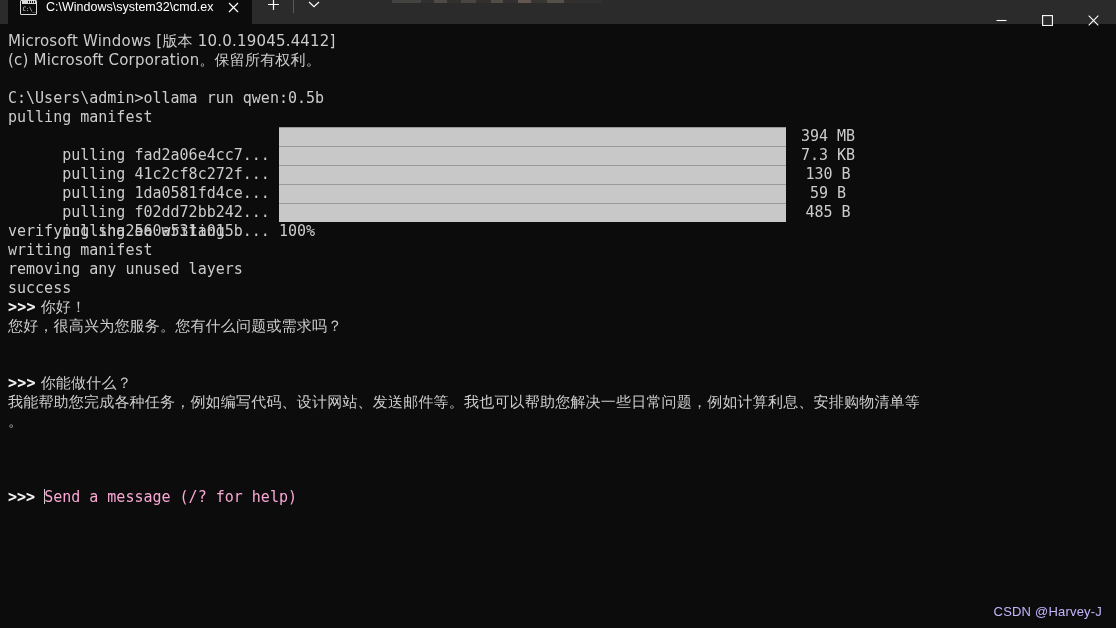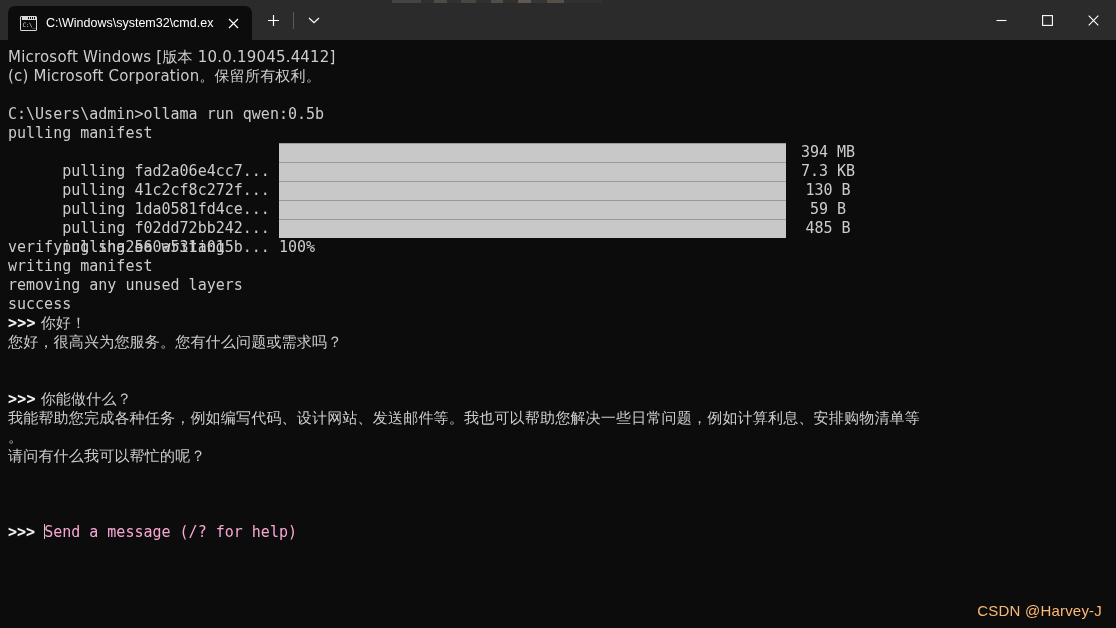--- a/index.html
+++ b/index.html
@@ -37,21 +37,21 @@
         #5a534c 47% 53%, #343230 53% 60%, #6b6058 60% 66%,
         #3a3836 66% 74%, #5e564e 74% 82%, #343230 82% 100%);
     opacity: .85;
     z-index: 5;
     pointer-events: none;
   }
 
   
   #titlebar {
     position: relative;
-    height: 40px;
+    height: 24px;
     background: #2b2b2b;
     display: flex;
     align-items: flex-end;
     flex: 0 0 auto;
     z-index: 4;
   }
   #tabs {
     display: flex;
     align-items: flex-end;
     height: 40px;
@@ -238,22 +238,22 @@
     background: #cccccc;
     vertical-align: -2px;
     margin-right: -1px;
   }
 
   #watermark {
     position: absolute;
     right: 14px;
     bottom: 9px;
     font-family: "Liberation Sans", sans-serif;
-    font-size: 15px;
-    color: #fdba74;
+    font-size: 13px;
+    color: #c4b5fd;
     letter-spacing: .2px;
   }
 </style>
 </head>
 <body>
 
 <div id="window">
 
   <div id="bg-artifact"></div>
 
@@ -349,21 +349,20 @@
     <div class="line">success</div>
 
     <div class="line cjk"><span class="prompt-mark mono-inline">&gt;&gt;&gt;</span><span> 你好！</span></div>
     <div class="line cjk">您好，很高兴为您服务。您有什么问题或需求吗？</div>
     <div class="blank"></div>
     <div class="blank"></div>
 
     <div class="line cjk"><span class="prompt-mark mono-inline">&gt;&gt;&gt;</span><span> 你能做什么？</span></div>
     <div class="line cjk">我能帮助您完成各种任务，例如编写代码、设计网站、发送邮件等。我也可以帮助您解决一些日常问题，例如计算利息、安排购物清单等</div>
     <div class="line cjk">。</div>
-    <div class="line cjk">请问有什么我可以帮忙的呢？</div>
 
     <div class="blank"></div>
     <div class="blank"></div>
     <div class="blank"></div>
 
     <div class="input-line"><span class="prompt-mark">&gt;&gt;&gt;</span><span> </span><span class="caret"></span><span class="placeholder">Send a message (/? for help)</span></div>
 
     <div id="watermark">CSDN @Harvey-J</div>
   </div>
 </div>

